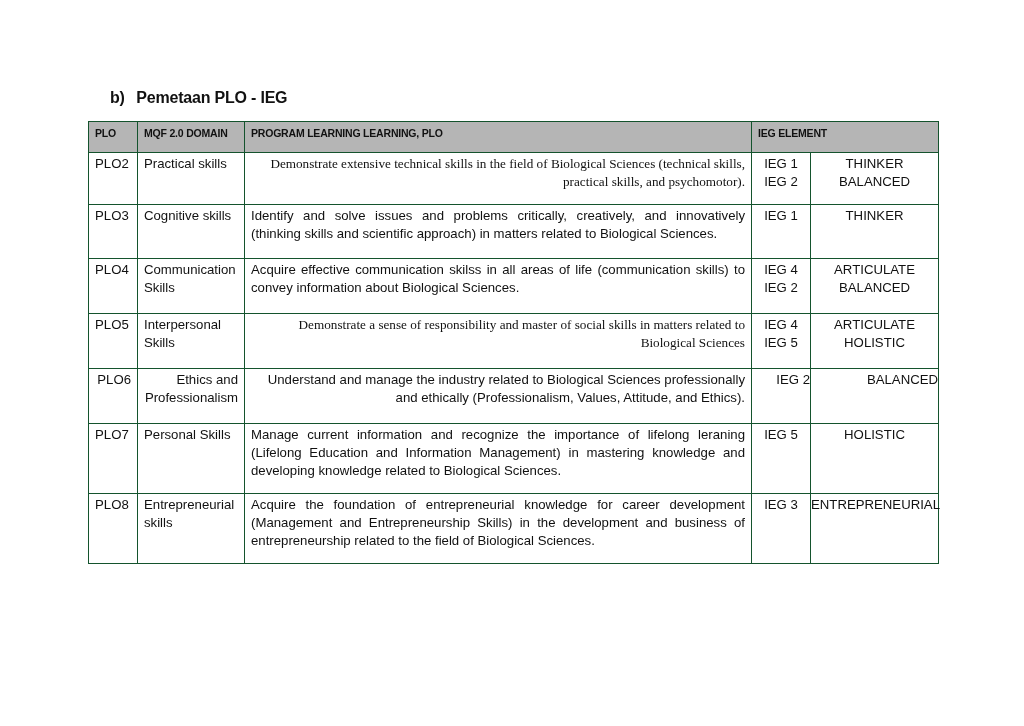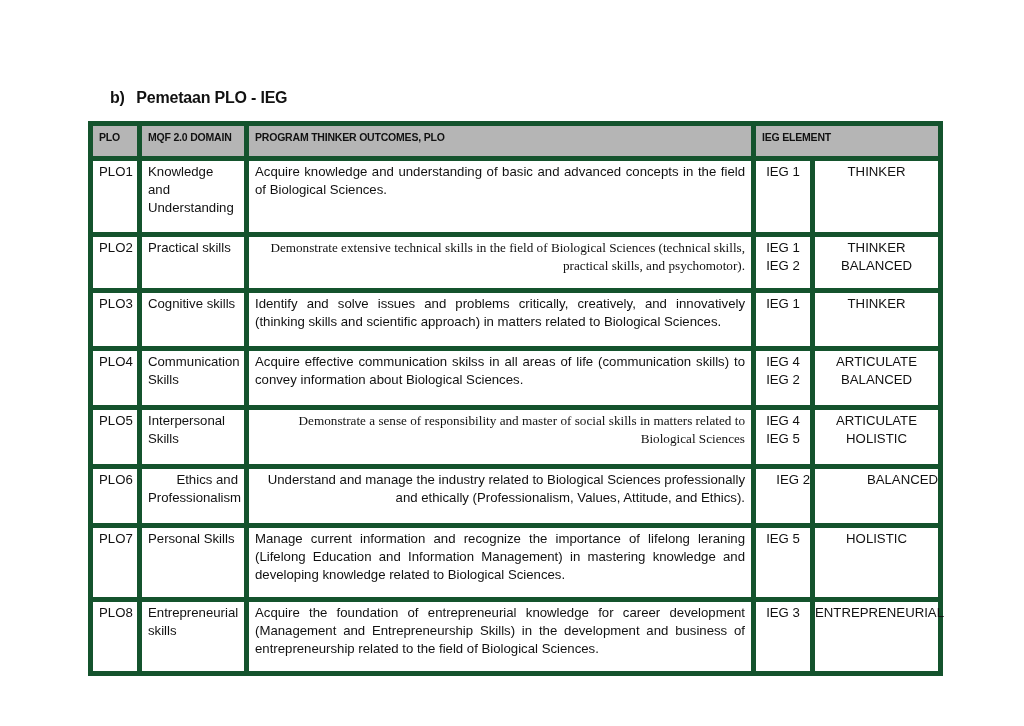--- a/index.html
+++ b/index.html
@@ -11,21 +11,21 @@
   .heading {
     position: absolute; left: 110px; top: 89px;
     font-weight: bold; font-size: 16px; letter-spacing: -0.2px;
   }
   .heading .num { display: inline-block; width: 22px; }
   table.plo {
     position: absolute; left: 88px; top: 121px;
     width: 850px; border-collapse: collapse; table-layout: fixed;
   }
   table.plo td, table.plo th {
-    border: 5px solid #14532d; vertical-align: top;
+    border: 1px solid #14532d; vertical-align: top;
     padding: 0; font-size: 13.2px; line-height: 18px;
   }
   table.plo th {
     background: #b5b5b5; font-size: 10.5px; font-weight: bold;
     text-align: left; padding: 2px 6px 0 6px; height: 28px;
     letter-spacing: -0.2px;
   }
   table.plo th.ieg-head { text-align: left; }
   td.code { font-size: 10.5px; padding: 2px 6px 0 6px !important; }
   td.domain { padding: 2px 6px 0 6px !important; }
@@ -56,36 +56,25 @@
     <col style="width:49px">
     <col style="width:107px">
     <col style="width:507px">
     <col style="width:59px">
     <col style="width:128px">
   </colgroup>
   <thead>
     <tr>
       <th>PLO</th>
       <th>MQF 2.0 DOMAIN</th>
-      <th>PROGRAM THINKER OUTCOMES, PLO</th>
+      <th>PROGRAM LEARNING LEARNING, PLO</th>
       <th class="ieg-head" colspan="2">IEG ELEMENT</th>
     </tr>
   </thead>
   <tbody>
-    <tr class="r1">
-      <td class="code">PLO1</td>
-      <td class="domain">Knowledge and Understanding</td>
-      <td class="desc">Acquire knowledge and understanding of basic and advanced concepts in the field of Biological Sciences.</td>
-      <td class="ieg">
-        <span class="line">IEG 1</span>
-      </td>
-      <td class="elem">
-        <span class="line">THINKER</span>
-      </td>
-    </tr>
     <tr class="r2">
       <td class="code">PLO2</td>
       <td class="domain">Practical skills</td>
       <td class="desc left">Demonstrate extensive technical skills in the field of Biological Sciences (technical skills, practical skills, and  psychomotor).</td>
       <td class="ieg">
         <span class="line">IEG 1</span>
         <span class="line">IEG 2</span>
       </td>
       <td class="elem">
         <span class="line">THINKER</span>

